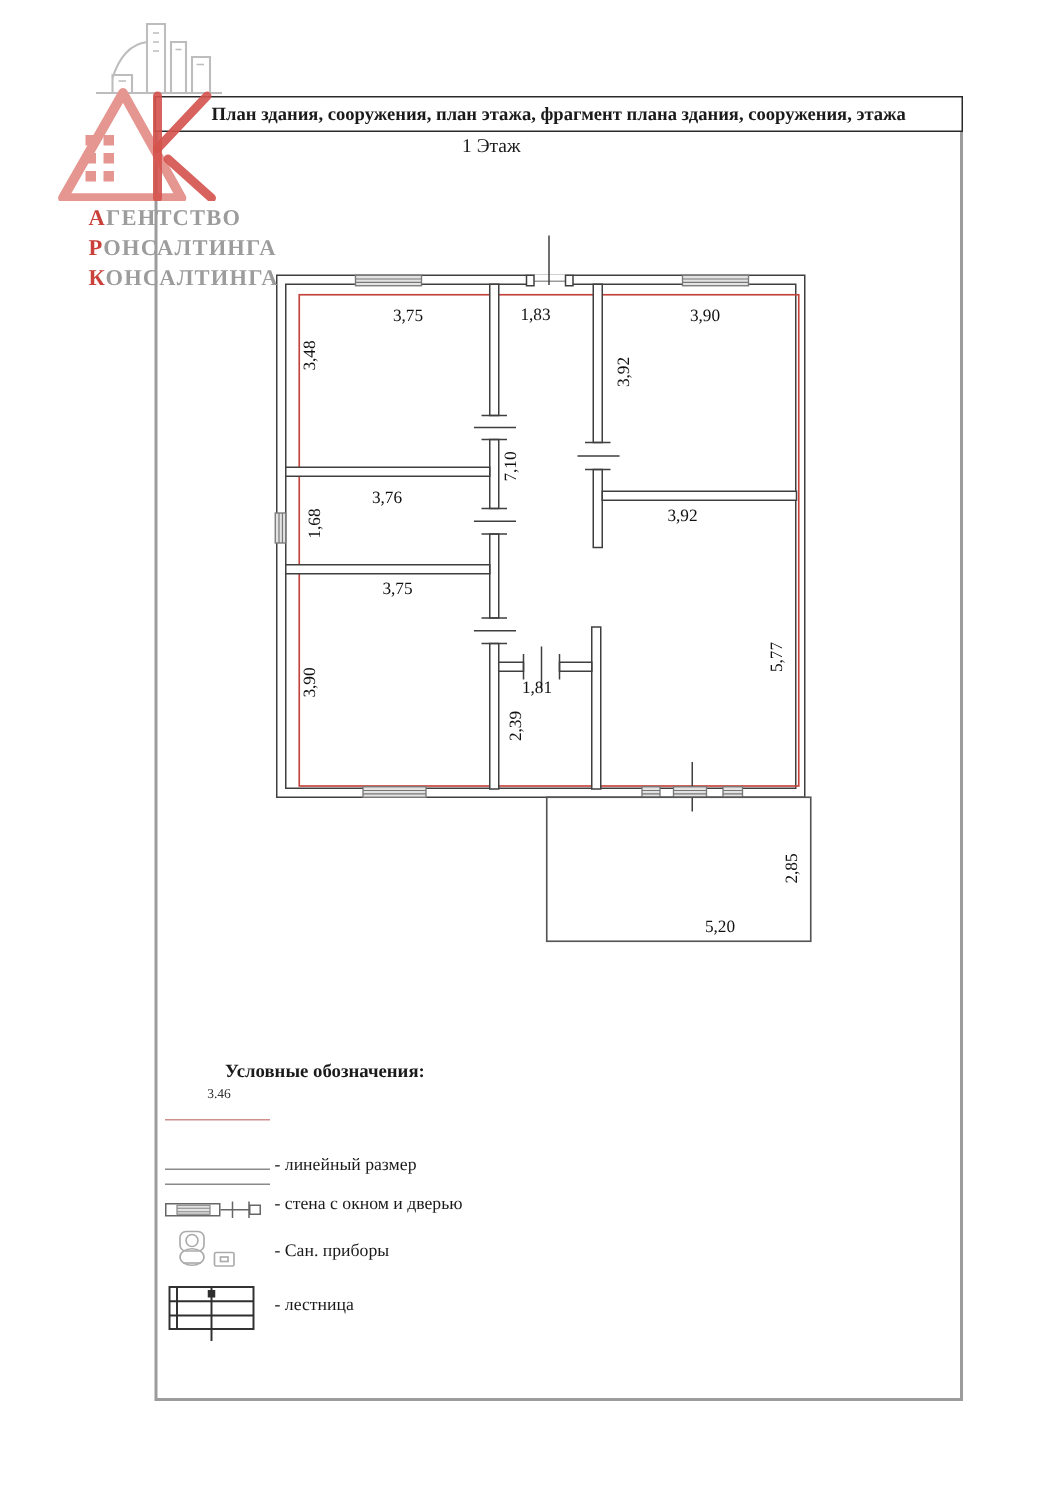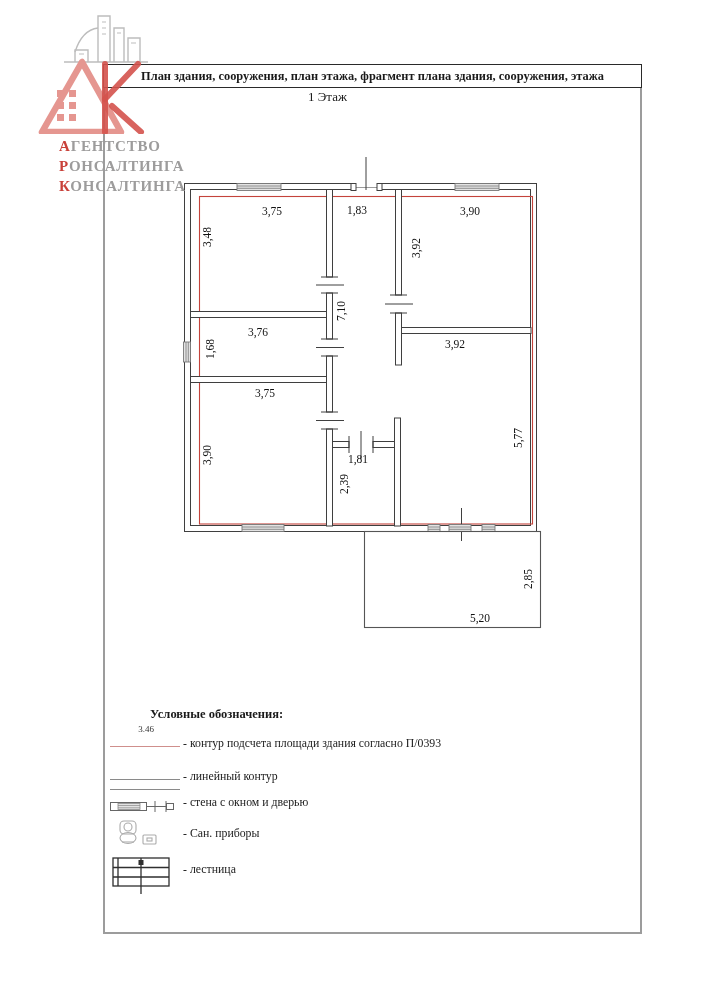--- a/index.html
+++ b/index.html
@@ -162,26 +162,25 @@
   <div class="dim rot" style="left:207px;top:455px">3,90</div>
   <div class="dim" style="left:358px;top:459px">1,81</div>
   <div class="dim rot" style="left:344px;top:484px">2,39</div>
   <div class="dim rot" style="left:518px;top:438px">5,77</div>
   <div class="dim rot" style="left:528px;top:579px">2,85</div>
   <div class="dim" style="left:480px;top:618px">5,20</div>
 
   <div class="legend-heading">Условные обозначения:</div>
 
   <div class="lg-line" style="left:110px;top:746px;width:70px;border-top:1.4px solid #cf8f8c;"></div>
-  <div class="legend-text" style="top:736px">- контур подсчета площади здания согласно П/0393</div>
 
   <div class="sample-num" style="left:122px;top:724px;width:48px;text-align:center">3.46</div>
   <div class="lg-line" style="left:110px;top:779px;width:70px;border-top:1px solid #8a8a8a;"></div>
   <div class="lg-line" style="left:110px;top:789px;width:70px;border-top:1px solid #8a8a8a;"></div>
-  <div class="legend-text" style="top:769px">- линейный контур</div>
+  <div class="legend-text" style="top:769px">- линейный размер</div>
 
   <svg class="legend-sym" style="left:110px;top:800px" width="66" height="14" viewBox="0 0 66 14">
     <rect x="0.5" y="2.5" width="36" height="8" fill="#fff" stroke="#666" stroke-width="1"></rect>
     <rect x="8" y="3.5" width="22" height="6" fill="#e3e3e3" stroke="#888" stroke-width="0.8"></rect>
     <path d="M8,5.5 h22 M8,7.8 h22" stroke="#888" stroke-width="0.7"></path>
     <path d="M37,6.5 H64" stroke="#666" stroke-width="1"></path>
     <path d="M45,1 V12 M56,1 V12" stroke="#666" stroke-width="1"></path>
     <rect x="56.5" y="3.5" width="7" height="6" fill="#fff" stroke="#666" stroke-width="1"></rect>
   </svg>
   <div class="legend-text" style="top:795px">- стена с окном и дверью</div>

